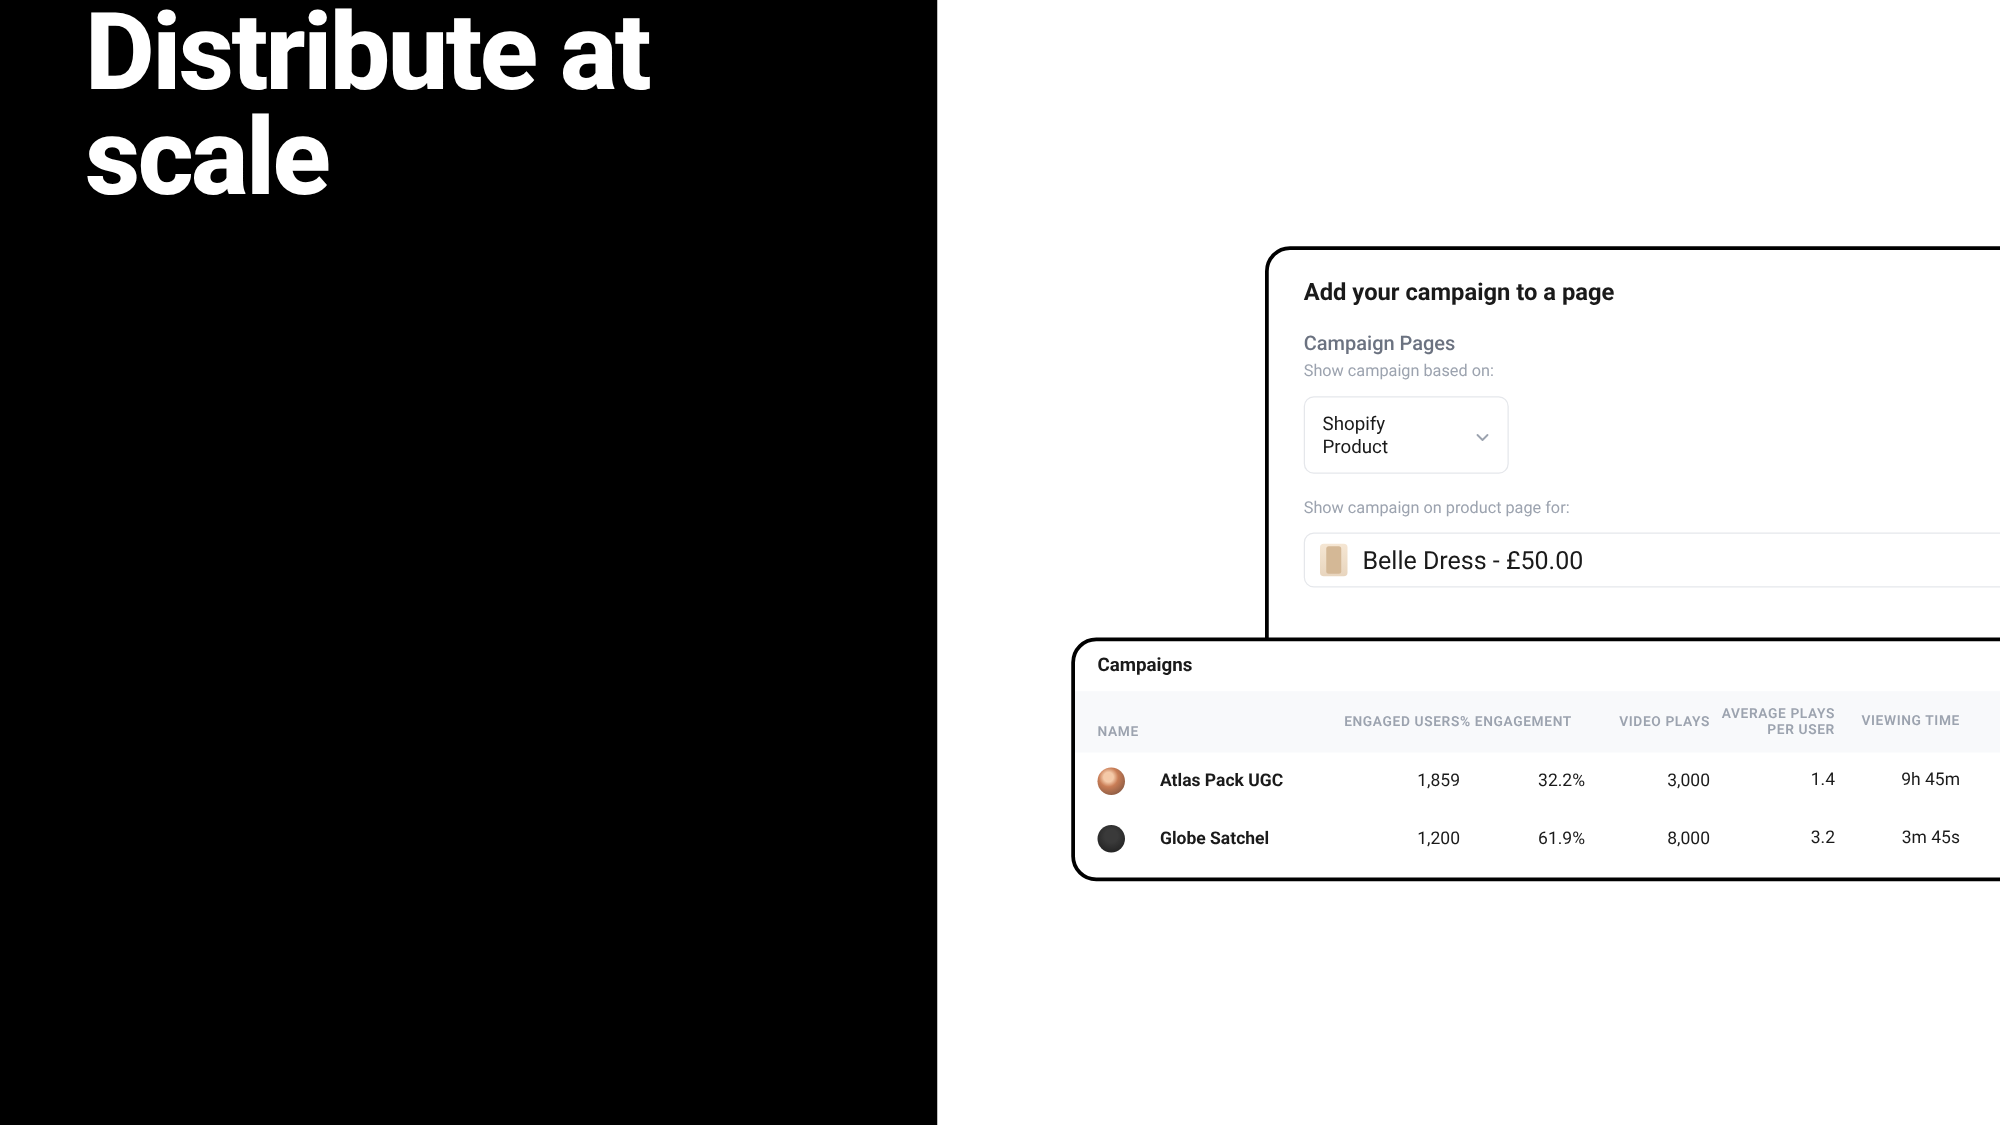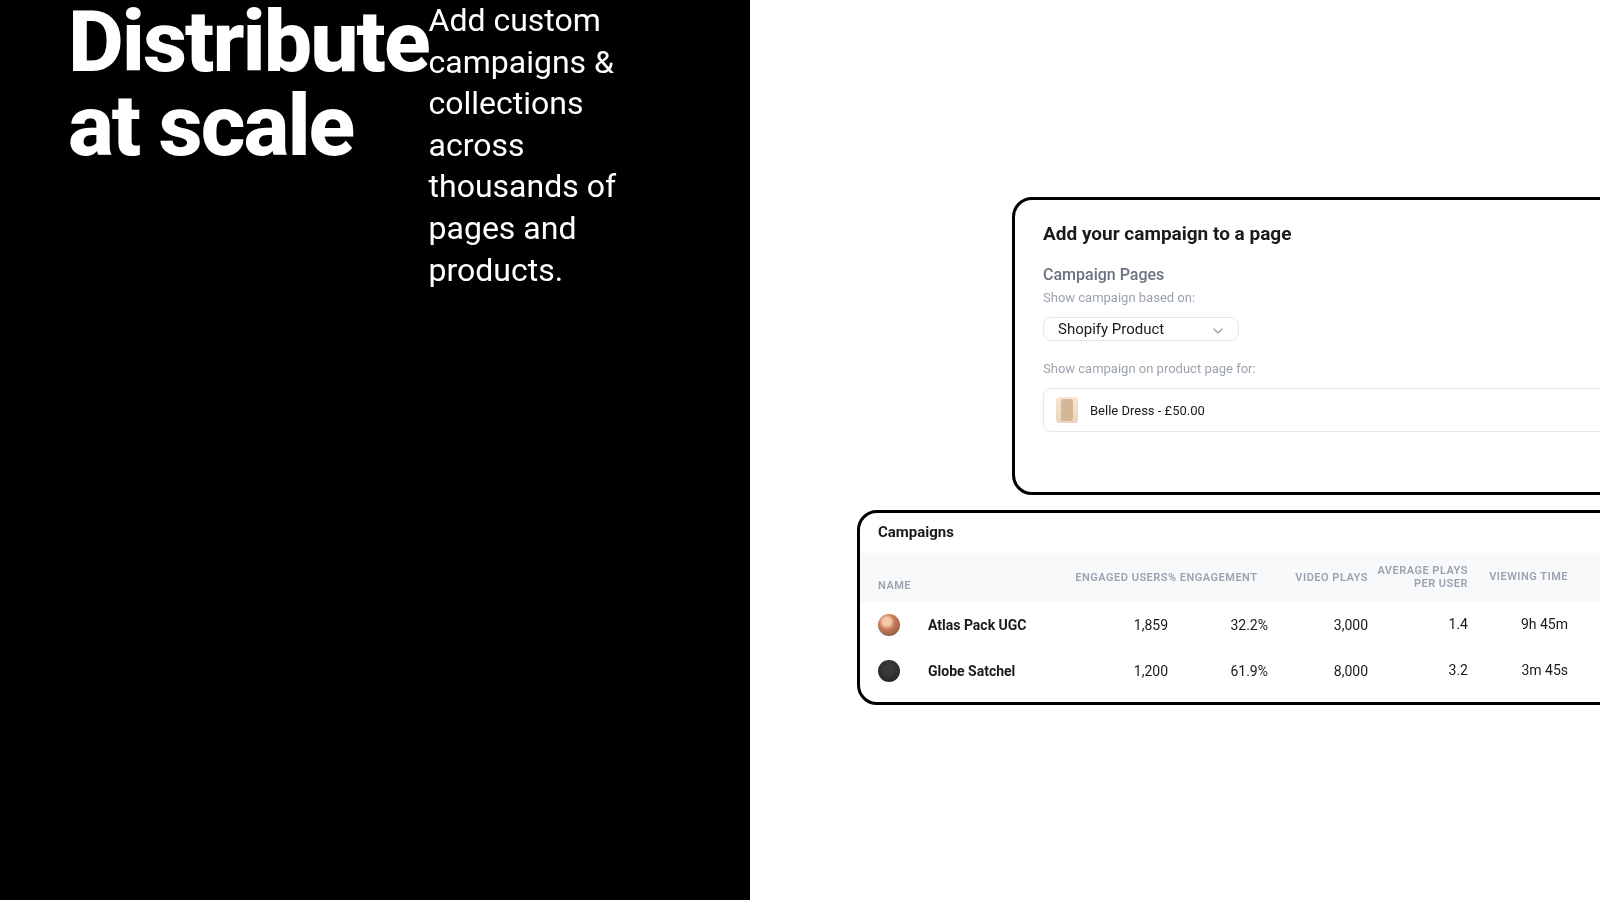--- a/index.html
+++ b/index.html
@@ -75,24 +75,24 @@
       font-size: 13px;
       color: #9ca3af;
       margin-bottom: 12px;
     }
     .select-box {
       display: inline-flex;
       align-items: center;
       justify-content: space-between;
       border: 1px solid #e5e7eb;
       border-radius: 8px;
-      padding: 2px 14px;
+      padding: 12px 14px;
       font-size: 15px;
       color: #1a1a1a;
-      width: 196px;
+      width: 164px;
       margin-bottom: 20px;
       background: #fff;
       gap: 24px;
     }
     .select-box .chev {
       width: 12px;
       height: 12px;
       color: #9ca3af;
     }
     .product-row {
@@ -115,21 +115,21 @@
       content: '';
       position: absolute;
       left: 5px;
       top: 2px;
       width: 12px;
       height: 22px;
       background: #d4b896;
       border-radius: 2px;
     }
     .product-name {
-      font-size: 13px;
+      font-size: 20px;
       color: #1a1a1a;
     }
     .card-campaigns {
       position: absolute;
       left: 107px;
       top: 510px;
       width: 780px;
       background: #fff;
       border: 3px solid #000;
       border-radius: 20px;
@@ -187,21 +187,20 @@
     }
     .cell-num {
       text-align: right;
     }
   </style>
 </head>
 <body>
 
 <div class="left-panel">
   <h1 class="headline">Distribute at scale</h1>
-  <p class="subheadline">Add custom campaigns &amp; collections across thousands of pages and products.</p>
 </div>
 
 <div class="right-panel">
 
   <div class="card-add-campaign">
     <div class="card-title">Add your campaign to a page</div>
     <div class="section-label">Campaign Pages</div>
     <div class="helper-text">Show campaign based on:</div>
     <div class="select-box">
       <span>Shopify Product</span>

